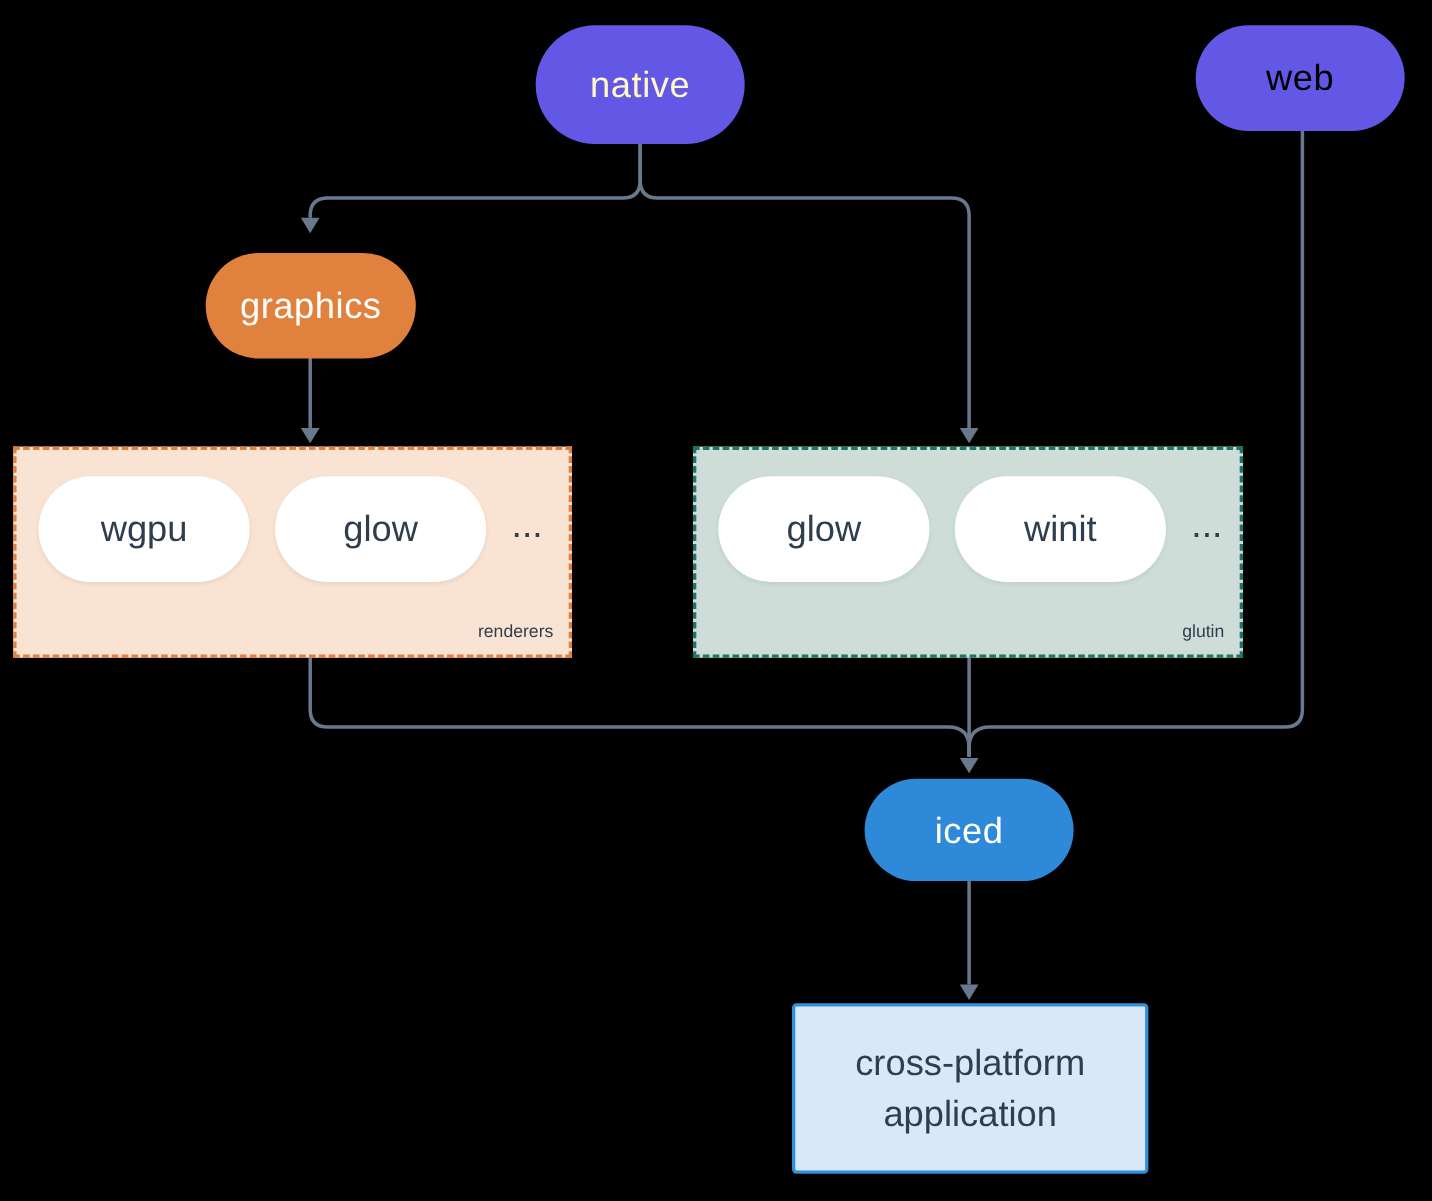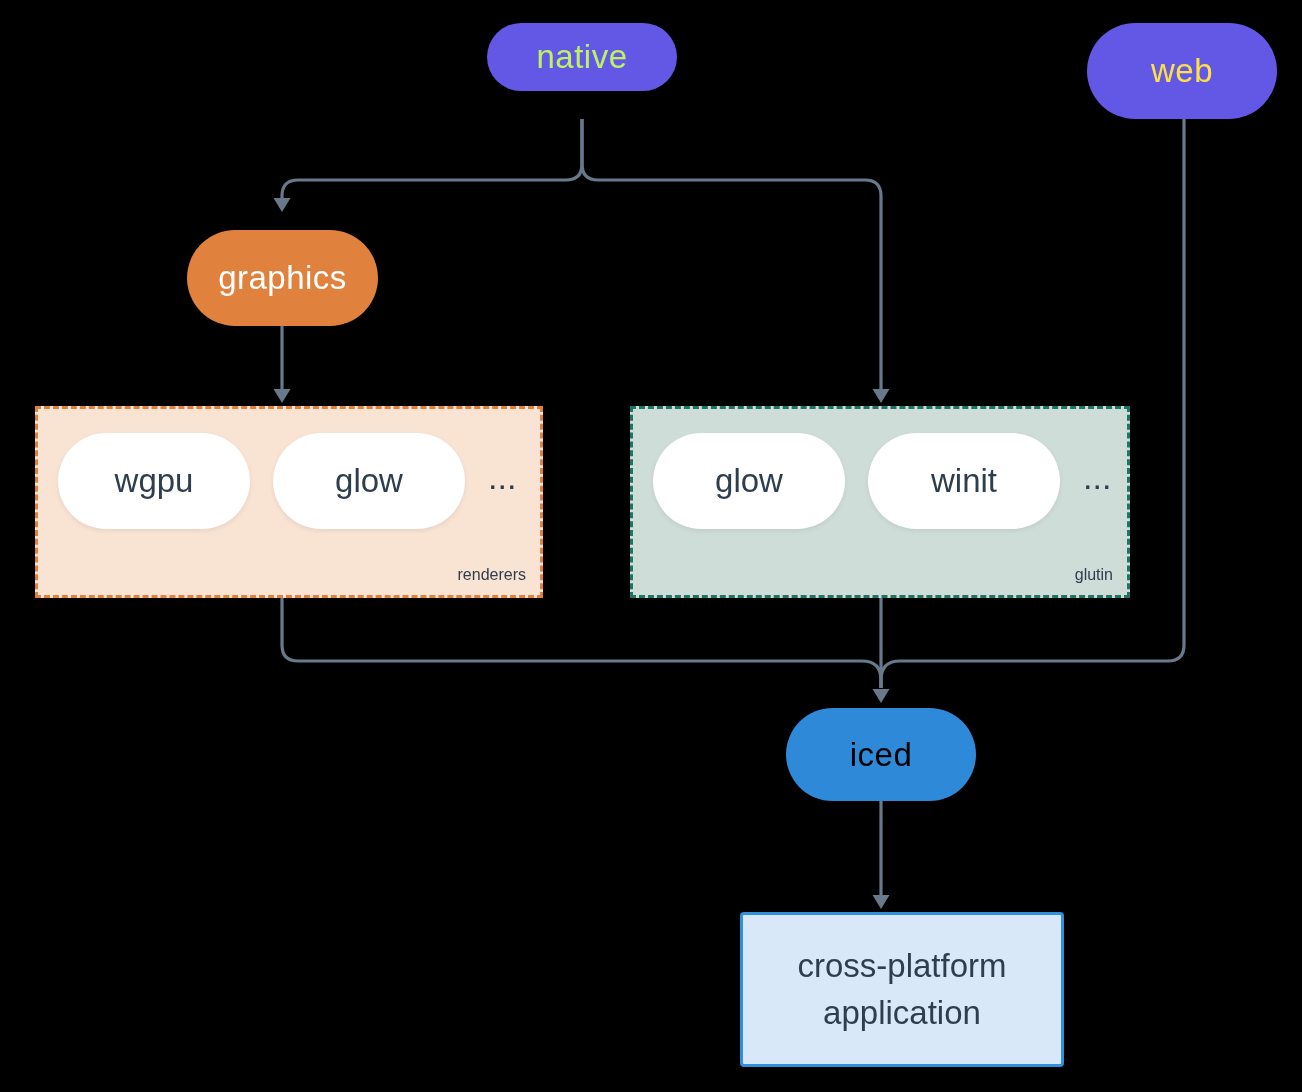--- a/index.html
+++ b/index.html
@@ -23,32 +23,32 @@
 
   .pill {
     position: absolute;
     display: flex;
     align-items: center;
     justify-content: center;
     border-radius: 60px;
     font-size: 33px;
     letter-spacing: 0.5px;
   }
-  .pill-native   { left: 487px;  top: 23px;  width: 190px; height: 68px; background: #6357e6; color: #bef264; }
-  .pill-web      { left: 1087px; top: 23px;  width: 190px; height: 96px; background: #6357e6; color: #fde047; }
+  .pill-native   { left: 487px;  top: 23px;  width: 190px; height: 108px; background: #6357e6; color: #fef9c3; }
+  .pill-web      { left: 1087px; top: 23px;  width: 190px; height: 96px; background: #6357e6; color: #000000; }
   .pill-graphics { left: 187px;  top: 230px; width: 191px; height: 96px; background: #e0813d; color: #ffffff; }
-  .pill-iced     { left: 786px;  top: 708px; width: 190px; height: 93px; background: #2e8ad8; color: #000000; }
+  .pill-iced     { left: 786px;  top: 708px; width: 190px; height: 93px; background: #2e8ad8; color: #ffffff; }
 
   .group {
     position: absolute;
     top: 406px;
     height: 192px;
     border: 3px dashed;
   }
-  .group-renderers { left: 35px;  width: 508px; background: #f9e3d3; border-color: #e0813d; }
+  .group-renderers { left: 12px;  width: 508px; background: #f9e3d3; border-color: #e0813d; }
   .group-shells    { left: 630px; width: 500px; background: #cfddd8; border-color: #1d7467; }
   .group .row {
     display: flex;
     align-items: center;
     gap: 23px;
     padding: 24px 0 0 20px;
   }
   .white-pill {
     width: 192px;
     height: 96px;
@@ -83,21 +83,20 @@
     background: #d8e8f8;
     border: 3px solid #3190dc;
     border-radius: 4px;
     display: flex;
     align-items: center;
     justify-content: center;
     text-align: center;
     color: #2f3e4e;
     font-size: 33px;
     line-height: 1.42;
-    margin-left: 20px;
   }
   .app-box span { display: block; width: 260px; }
 </style>
 </head>
 <body>
 
 <div class="canvas">
 
   <svg class="wires" viewBox="0 0 1302 1092">
 

